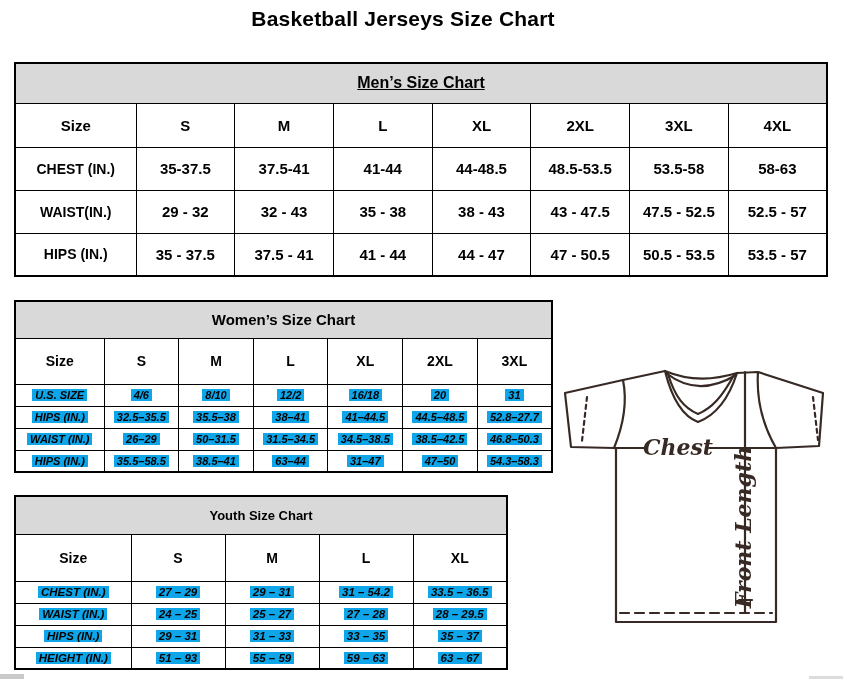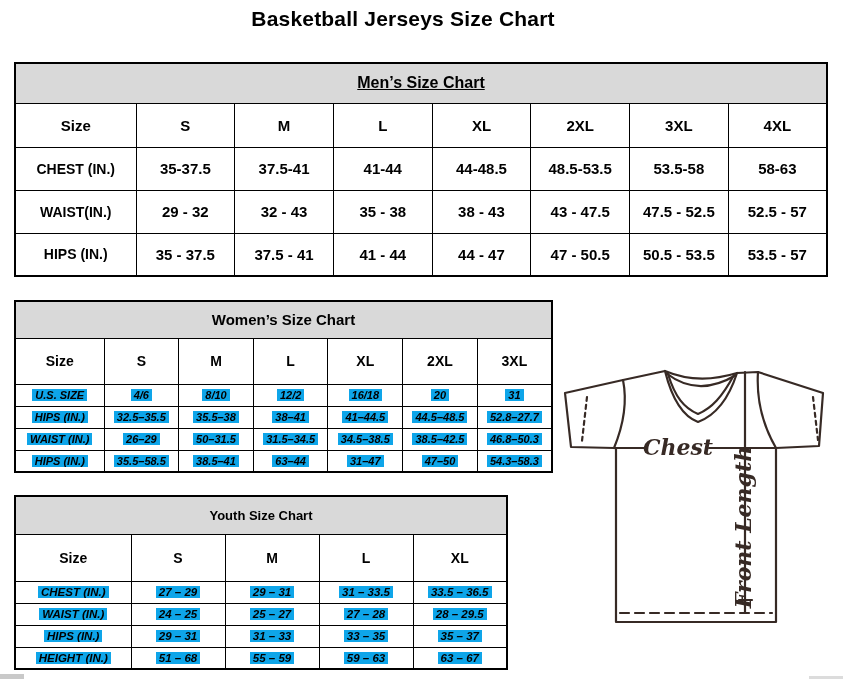--- a/index.html
+++ b/index.html
@@ -194,40 +194,40 @@
           <th><span class="val">Size</span></th>
           <th><span class="val">S</span></th>
           <th><span class="val">M</span></th>
           <th><span class="val">L</span></th>
           <th><span class="val">XL</span></th>
         </tr>
         <tr class="data">
           <th><span class="val">CHEST (IN.)</span></th>
           <td><span class="val">27 – 29</span></td>
           <td><span class="val">29 – 31</span></td>
-          <td><span class="val">31 – 33.5</span></td>
+          <td><span class="val">31 – 54.2</span></td>
           <td><span class="val">33.5 – 36.5</span></td>
         </tr>
         <tr class="data">
           <th><span class="val">WAIST (IN.)</span></th>
           <td><span class="val">24 – 25</span></td>
           <td><span class="val">25 – 27</span></td>
           <td><span class="val">27 – 28</span></td>
           <td><span class="val">28 – 29.5</span></td>
         </tr>
         <tr class="data">
           <th><span class="val">HIPS (IN.)</span></th>
           <td><span class="val">29 – 31</span></td>
           <td><span class="val">31 – 33</span></td>
           <td><span class="val">33 – 35</span></td>
           <td><span class="val">35 – 37</span></td>
         </tr>
         <tr class="data">
           <th><span class="val">HEIGHT (IN.)</span></th>
-          <td><span class="val">51 – 68</span></td>
+          <td><span class="val">51 – 93</span></td>
           <td><span class="val">55 – 59</span></td>
           <td><span class="val">59 – 63</span></td>
           <td><span class="val">63 – 67</span></td>
         </tr>
       </tbody>
     </table>
 
   <div class="jersey">
     <svg width="270" height="270" viewBox="0 0 270 270" xmlns="http://www.w3.org/2000/svg">
 

